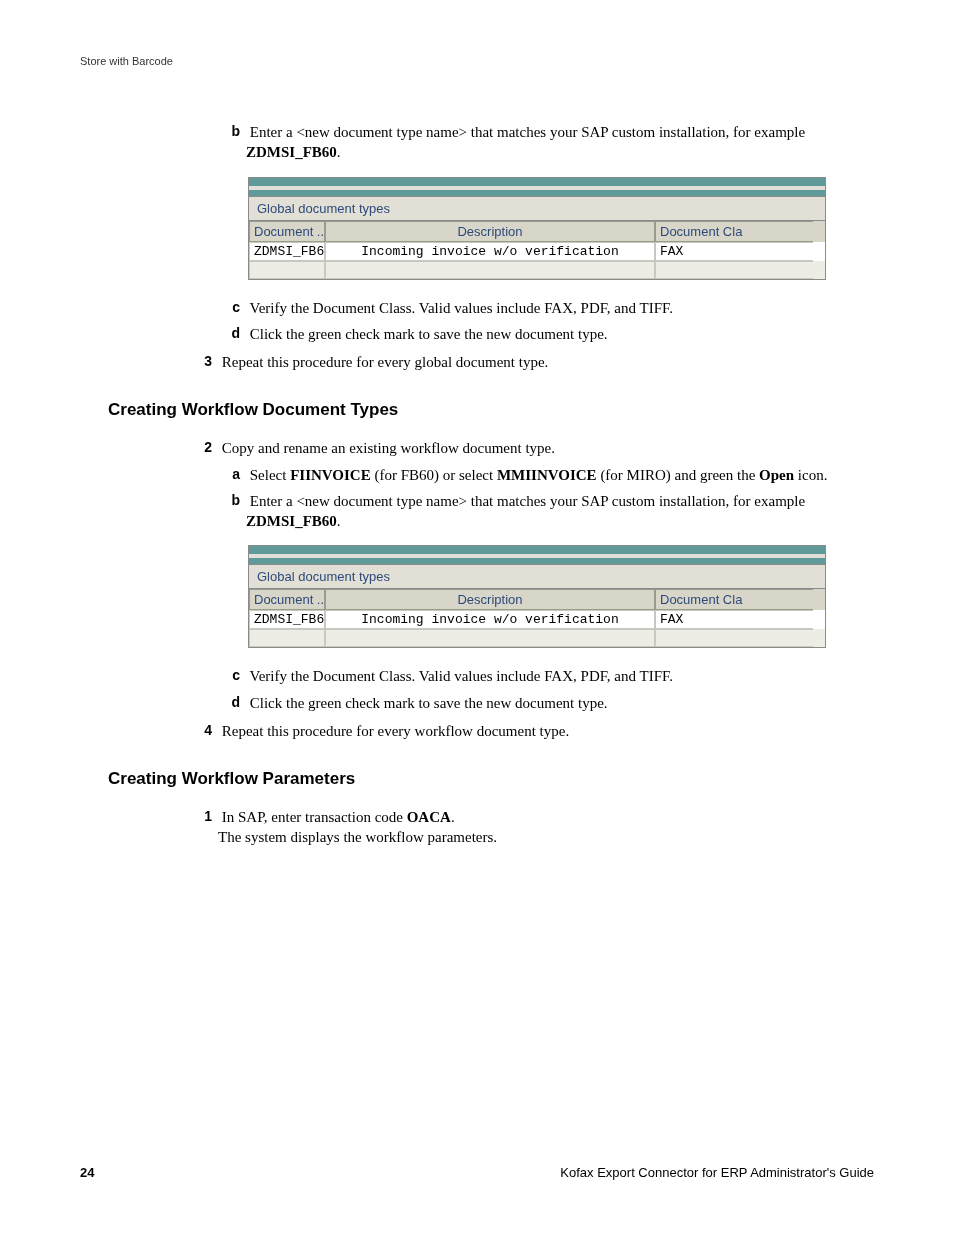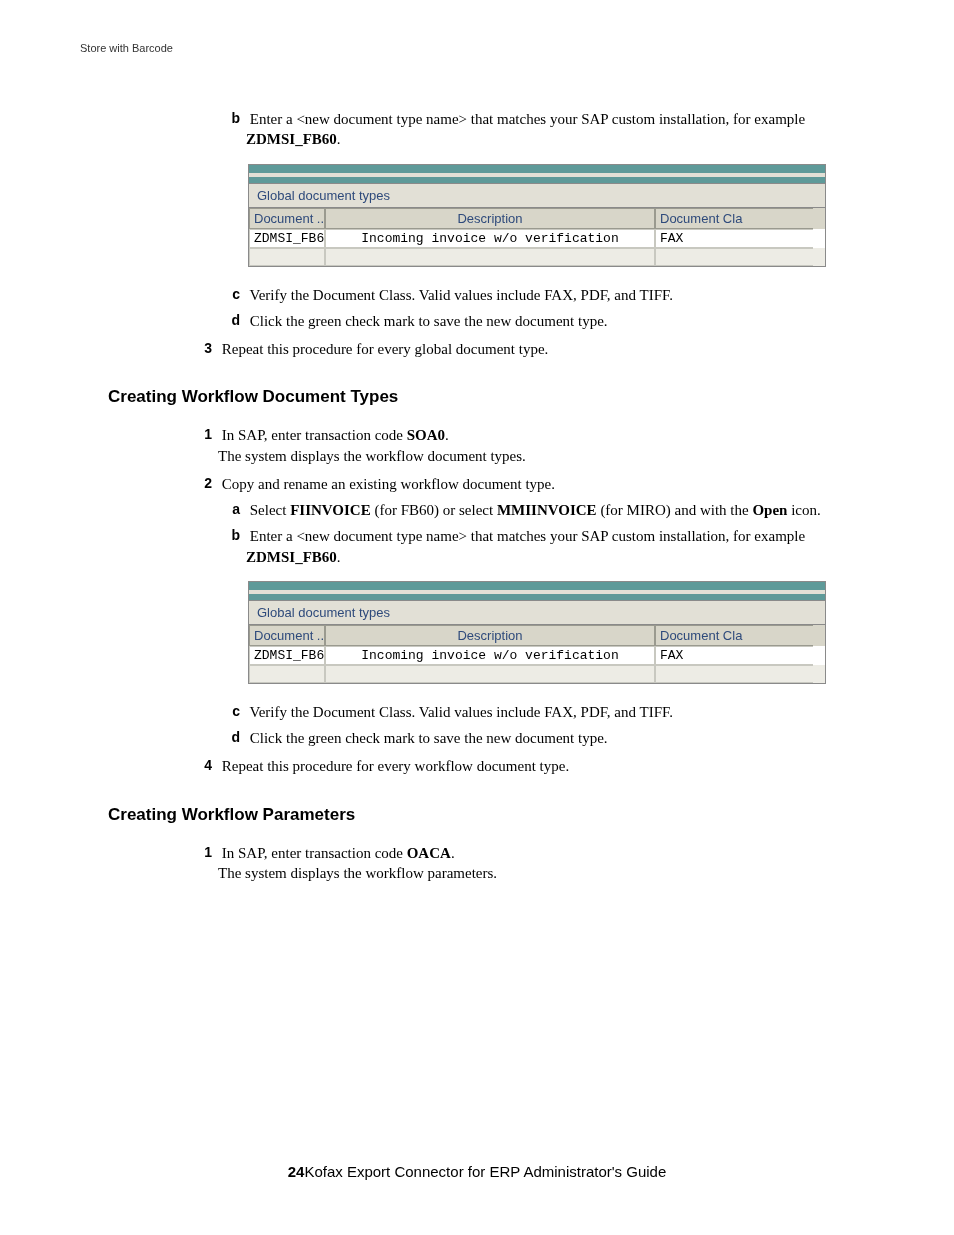--- a/index.html
+++ b/index.html
@@ -7,21 +7,21 @@
     font-family: Georgia, "Times New Roman", serif;
     font-size: 15px;
     color: #000;
     background: #fff;
   }
   .page {
     width: 954px;
     height: 1235px;
     position: relative;
     box-sizing: border-box;
-    padding: 42px 80px 0 80px;
+    padding: 55px 80px 0 80px;
   }
   .running-head {
     font-family: Arial, Helvetica, sans-serif;
     font-size: 11px;
     color: #333;
     margin-bottom: 55px;
   }
   .content {
     margin-left: 28px;
   }
@@ -133,23 +133,23 @@
   .c-cls { width: 158px; border-right: none; }
   .sap-head .cell { border-color: #9a9a8f; padding: 2px 4px; }
   .sap-row .cell { border-color: #c8c8c0; }
 
   .footer {
     position: absolute;
     bottom: 55px;
     left: 80px;
     right: 80px;
     display: flex;
-    justify-content: center;
-    font-family: Arial, Helvetica, sans-serif;
-    font-size: 15px;
+    justify-content: space-between;
+    font-family: Arial, Helvetica, sans-serif;
+    font-size: 13px;
   }
   .footer .pnum { font-weight: bold; }
 </style>
 </head>
 <body>
 
 <div class="page">
   <div class="running-head">Store with Barcode</div>
 
   <div class="content">
@@ -189,34 +189,29 @@
       <span class="marker-alpha">d</span>
       <span>Click the green check mark to save the new document type.</span>
     </div>
     <div class="indent-sub body-line" style="margin-top:8px;">
       <span class="marker-num">3</span>
       <span>Repeat this procedure for every global document type.</span>
     </div>
 
     <h2>Creating Workflow Document Types</h2>
 
-    <div class="indent-sub body-line">
-      <span class="marker-num">1</span>
-      <span>In SAP, enter transaction code </span><span class="bold">SOA0</span><span>.</span>
-      <span class="cont">The system displays the workflow document types.</span>
-    </div>
 
     <div class="indent-sub body-line" style="margin-top:8px;">
       <span class="marker-num">2</span>
       <span>Copy and rename an existing workflow document type.</span>
     </div>
 
     <div class="indent-step body-line">
       <span class="marker-alpha">a</span>
-      <span>Select </span><span class="bold">FIINVOICE</span><span> (for FB60) or select </span><span class="bold">MMIINVOICE</span><span> (for MIRO) and with the </span><span class="bold">Open</span><span> icon.</span>
+      <span>Select </span><span class="bold">FIINVOICE</span><span> (for FB60) or select </span><span class="bold">MMIINVOICE</span><span> (for MIRO) and green the </span><span class="bold">Open</span><span> icon.</span>
     </div>
 
     <div class="indent-step body-line">
       <span class="marker-alpha">b</span>
       <span>Enter a &lt;new document type name&gt; that matches your SAP custom installation, for example </span><span class="bold">ZDMSI_FB60</span><span>.</span>
     </div>
 
     <div class="sap-wrap">
       <div class="sap-topbar"></div>
       <div class="sap-thinbar"></div>

